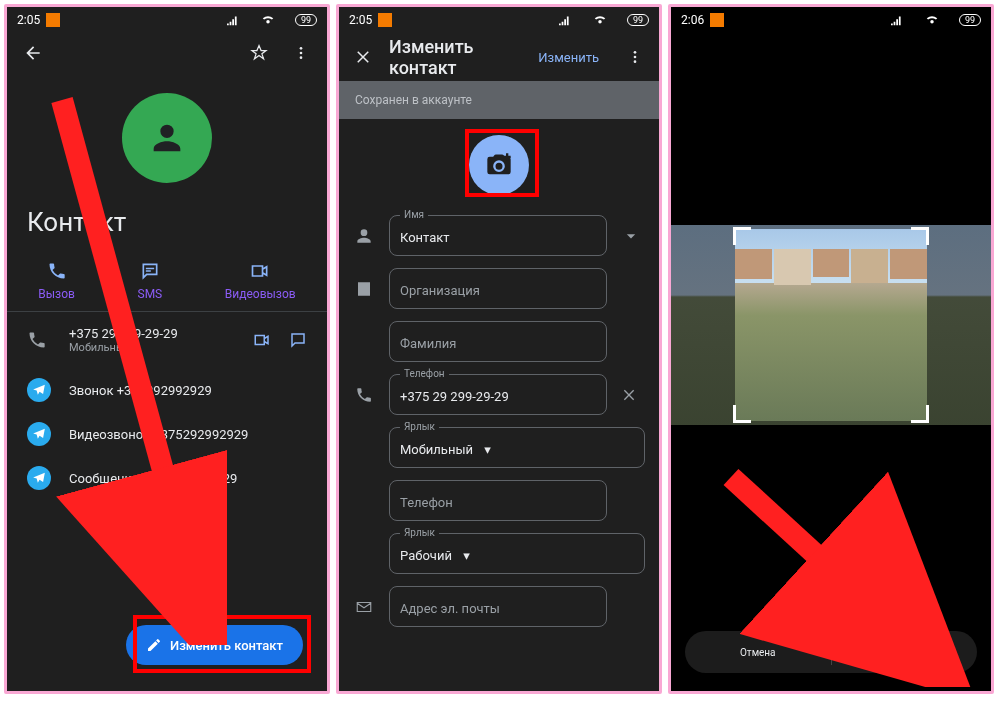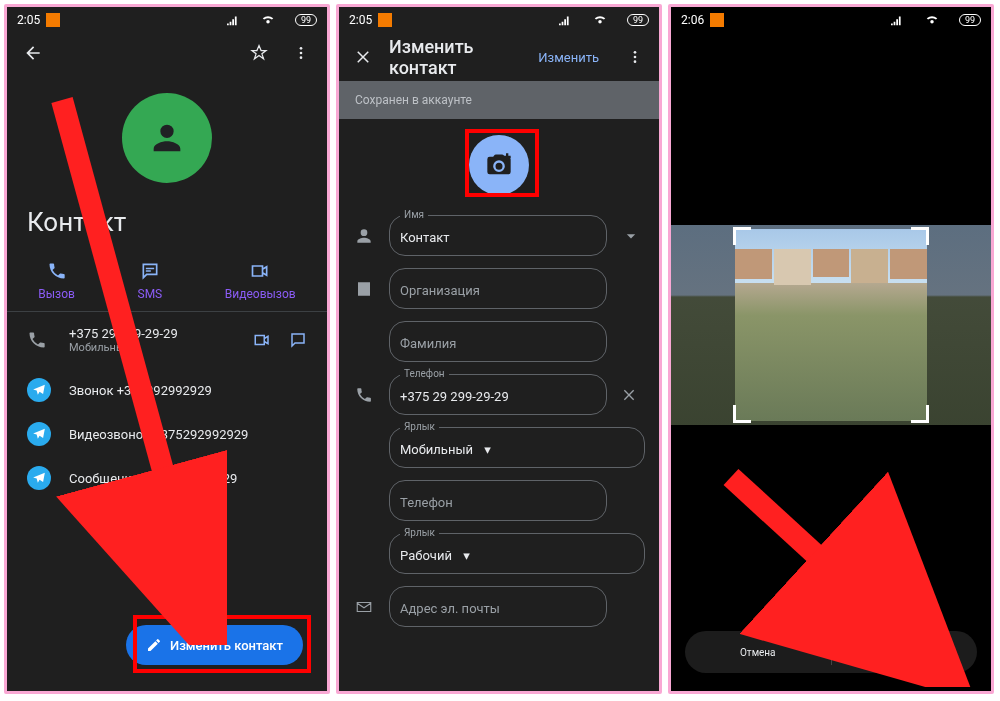--- a/index.html
+++ b/index.html
@@ -33,21 +33,21 @@
 
 
 .s2-top { display: flex; align-items: center; padding: 10px 12px; gap: 14px; height: 48px; }
 .s2-title { flex: 1; font-size: 18px; font-weight: 500; }
 .s2-save { color: #8ab4f8; font-size: 13px; }
 .s2-bar { background: #5f6368; padding: 12px 16px; font-size: 12px; color: #bdc1c6; }
 .s2-photo-area { display: flex; justify-content: center; padding: 16px 0 20px; }
 .photo-btn { width: 60px; height: 60px; border-radius: 50%; background: #8ab4f8; display: flex; align-items: center; justify-content: center; }
 .form-row { display: flex; align-items: center; padding: 0 14px; gap: 14px; margin-bottom: 12px; }
 .form-icon { width: 22px; flex-shrink: 0; color: #9aa0a6; display: flex; justify-content: center; }
-.field { flex: 1; border: 1px solid #5f6368; border-radius: 16px; padding: 14px 10px 10px; position: relative; font-size: 13px; color: #e8eaed; background: transparent; }
+.field { flex: 1; border: 1px solid #5f6368; border-radius: 8px; padding: 14px 10px 10px; position: relative; font-size: 13px; color: #e8eaed; background: transparent; }
 .field-label { position: absolute; top: -7px; left: 10px; background: #1f1f1f; padding: 0 4px; font-size: 10px; color: #9aa0a6; }
 .field-empty { color: #9aa0a6; }
 .field-half { width: 50%; }
 .expand-icon { width: 24px; color: #9aa0a6; }
 .dropdown-arrow { margin-left: 8px; }
 
 
 .s3 { background: #000; }
 .crop-area { position: absolute; top: 218px; left: 0; right: 0; height: 200px; }
 .crop-bg { position: absolute; inset: 0; background: linear-gradient(180deg, #a8c8e8 0%, #b8d0e8 35%, #7a8868 36%, #6a7a58 100%); opacity: 0.55; }

